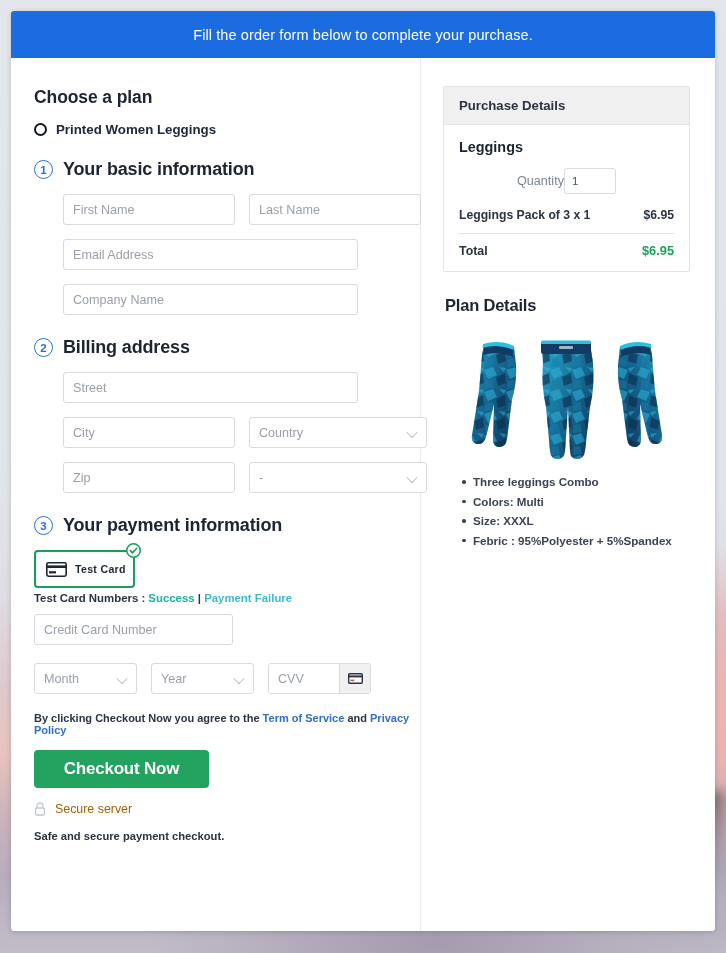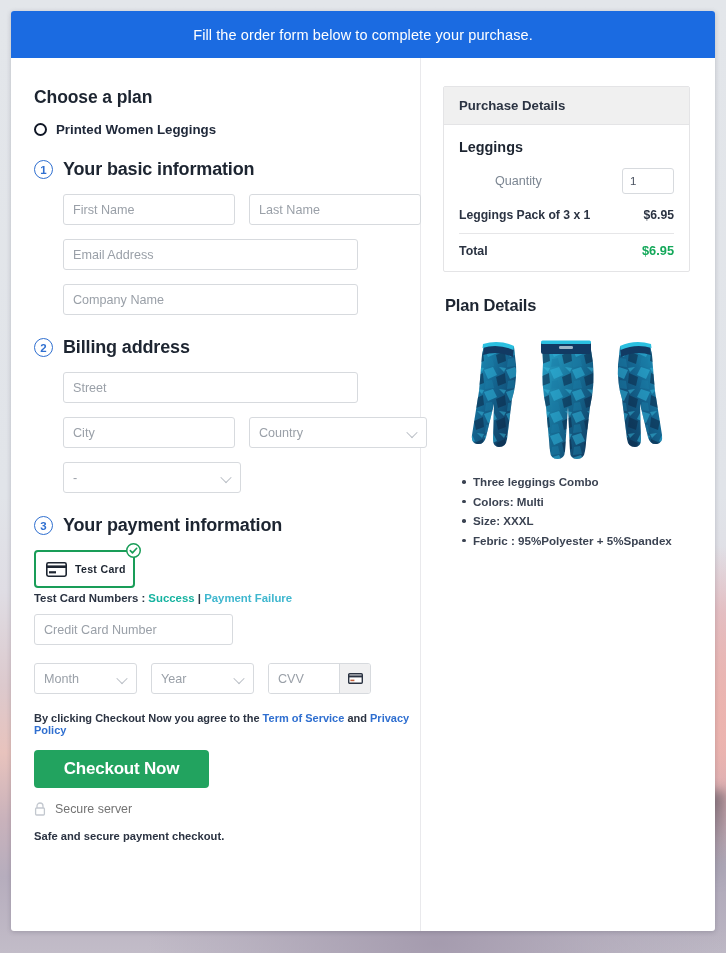--- a/index.html
+++ b/index.html
@@ -282,21 +282,21 @@
     cursor: pointer;
     margin-bottom: 14px;
   }
 
   .secure-row {
     display: flex;
     align-items: center;
     gap: 9px;
     margin-bottom: 14px;
   }
-  .secure-txt { font-size: 12.4px; color: #737373; }
+  .secure-txt { font-size: 12.4px; color: #a16207; }
   .safe-txt { font-size: 11.2px; font-weight: bold; color: #2b3342; }
 
   
   #purchase-box {
     border: 1px solid #e4e4e6;
     border-radius: 2px;
   }
   #purchase-head {
     background: #f0f0f0;
     border-bottom: 1px solid #e4e4e6;
@@ -308,23 +308,22 @@
   #purchase-body { padding: 14px 15px 13px 15px; }
   .pb-title {
     font-size: 14.4px;
     font-weight: bold;
     color: #1d2531;
     margin-bottom: 13px;
   }
   .qty-row {
     display: flex;
     align-items: center;
-    justify-content: space-between;
+    justify-content: center;
     margin-bottom: 14px;
-    margin-left: 36px;
   }
   .qty-label { font-size: 12.6px; color: #7c8692; }
   .qty-input {
     width: 52px; height: 26px;
     border: 1px solid #d7dade;
     border-radius: 3px;
     font-family: "Liberation Sans", sans-serif;
     font-size: 11.5px;
     color: #4a5260;
     padding: 0 7px;
@@ -422,20 +421,21 @@
         <input class="fld full" placeholder="Street" style="">
       </div>
       <div class="row">
         <input class="fld half" placeholder="City" style="">
         <span class="sel-wrap">
           <input class="fld" readonly="" placeholder="Country" style="">
           <span class="chev"></span>
         </span>
       </div>
       <div class="row">
+        <input class="fld half" placeholder="Zip" style="">
         <span class="sel-wrap">
           <input class="fld" readonly="" placeholder="-" style="">
           <span class="chev"></span>
         </span>
       </div>
 
       
       <div class="step-head">
         <span class="step-num">3</span>
         <span class="step-title">Your payment information</span>

